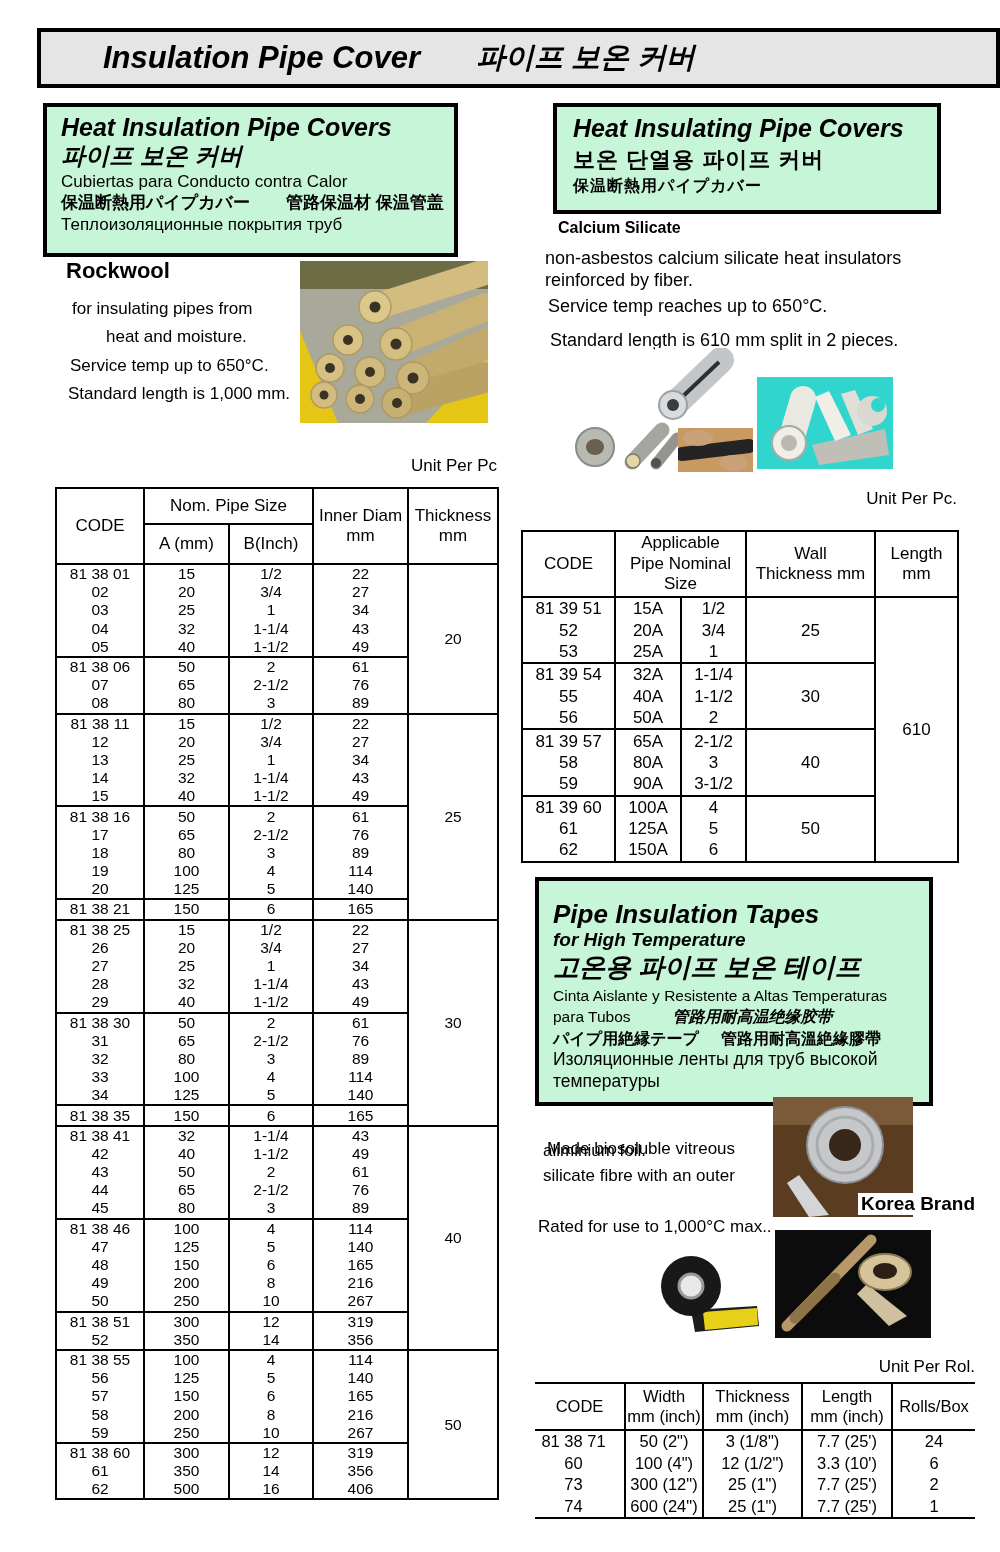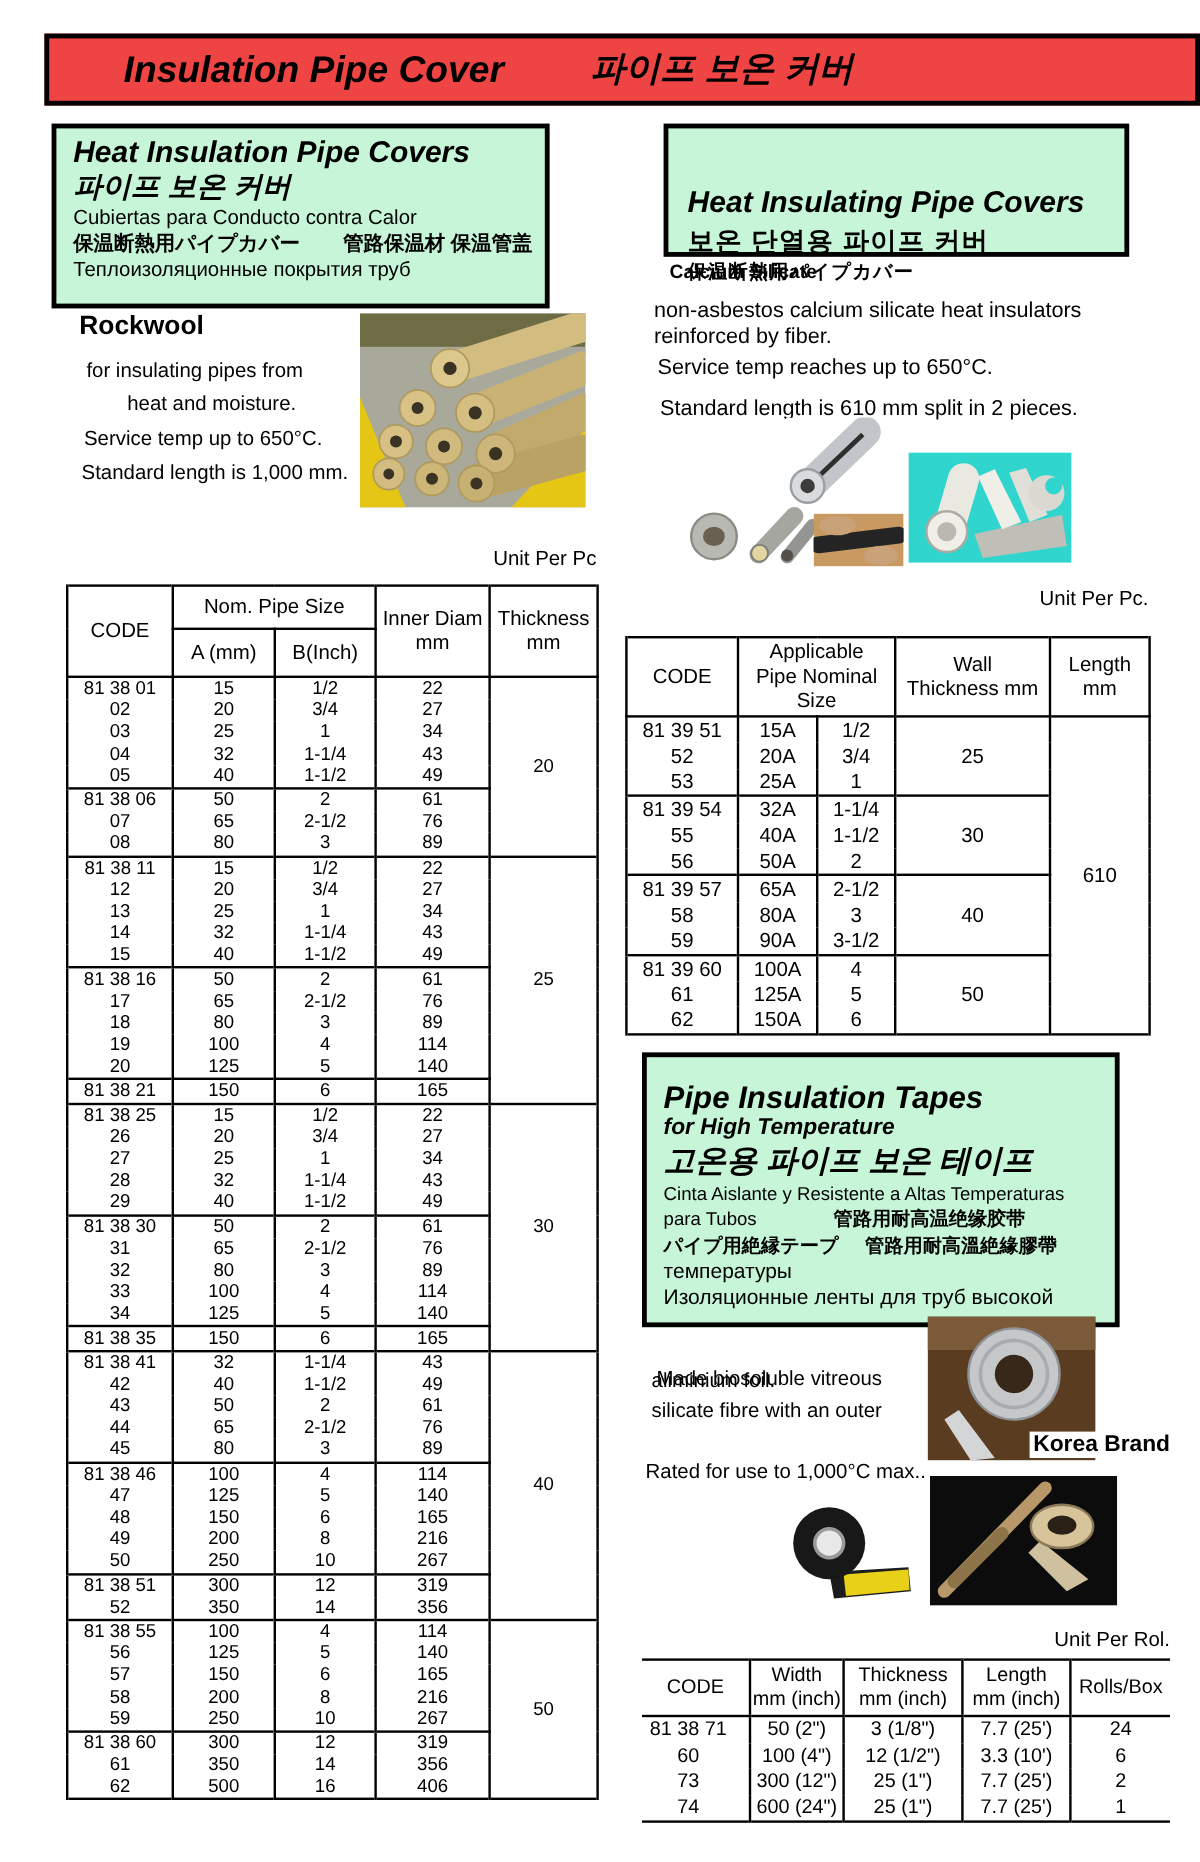--- a/index.html
+++ b/index.html
@@ -3,36 +3,36 @@
 <meta charset="utf-8">
 <style>
   html,body{margin:0;padding:0;background:#fdfdfd;}
   .page{position:relative;width:1000px;height:1552px;background:#ffffff;overflow:hidden;
         font-family:"Liberation Sans", sans-serif;color:#000;}
   .abs{position:absolute;}
   .bi{font-weight:bold;font-style:italic;}
   .b{font-weight:bold;}
 
   
-  .banner{left:37px;top:28px;width:893px;height:52px;background:#ef4444;border:4px solid #000;
-          display:flex;align-items:center;padding-left:62px;gap:72px;}
+  .banner{left:37px;top:28px;width:893px;height:52px;background:#e5e5e5;border:4px solid #000;
+          display:flex;align-items:center;padding-left:62px;gap:56px;}
   .banner .t-en{font-size:31px;}
   .banner .t-ko{font-size:29px;}
 
   
   .greenbox{background:#c6f5d7;border:4px solid #000;}
   .lbox{left:43px;top:103px;width:383px;height:125px;padding:5px 10px 16px 14px;}
   .lbox .l1{font-size:25px;line-height:1.2;}
   .lbox .l2{font-size:24px;line-height:1.2;}
   .lbox .l3{font-size:17px;line-height:1.25;}
   .lbox .l4{font-size:17px;line-height:1.3;font-weight:bold;}
   .lbox .l4 .gap{display:inline-block;width:36px;}
   .lbox .l5{font-size:17px;line-height:1.3;}
   .rbox{left:553px;top:103px;width:352px;height:91px;padding:6px 12px 6px 16px;}
-  .rbox .l1{font-size:25px;line-height:1.25;margin-top:41px;}
+  .rbox .l1{font-size:25px;line-height:1.25;}
   .rbox .l2{font-size:22px;line-height:1.45;letter-spacing:1px;}
   .rbox .l3{font-size:16px;font-weight:bold;letter-spacing:1px;}
   .cal-head{left:558px;top:219px;font-size:16px;font-weight:bold;}
 
   
   .rw-title{left:66px;top:258px;font-size:22px;font-weight:bold;}
   .rw-t{font-size:17px;}
   .unit-label{font-size:17px;text-align:right;}
 
   
@@ -68,21 +68,21 @@
   #t-tape tbody td{height:21.5px;line-height:21px;}
   #t-tape td.code{padding-right:12px;}
 
   
   .tapebox{left:535px;top:877px;width:364px;height:196px;padding:19px 12px 6px 14px;}
   .tapebox .l1{font-size:26px;line-height:1.1;}
   .tapebox .l2{font-size:19px;line-height:1.15;}
   .tapebox .l3{font-size:26px;line-height:1.35;}
   .tapebox .l4{font-size:15.5px;line-height:1.3;}
   .tapebox .l5{font-size:15.5px;line-height:1.35;}
-  .tapebox .l5 .zh{font-weight:bold;font-size:16px;margin-left:64px;}
+  .tapebox .l5 .zh{font-weight:bold;font-size:16px;margin-left:42px;font-style:italic;}
   .tapebox .l6{font-size:16px;font-weight:bold;line-height:1.35;}
   .tapebox .l6 .zh2{margin-left:22px;}
   .tapebox .l7{font-size:17.5px;line-height:1.25;}
 
   .note-t{font-size:17px;}
   .korea{left:858px;top:1193px;font-size:19px;font-weight:bold;background:#fff;padding:0 3px;}
 
   .photo{position:absolute;display:block;}
 </style>
 </head>
@@ -609,22 +609,22 @@
       </tbody>
   </table>
 
   <div class="abs greenbox tapebox">
     <div class="l1 bi">Pipe Insulation Tapes</div>
     <div class="l2 bi">for High Temperature</div>
     <div class="l3 bi">고온용 파이프 보온 테이프</div>
     <div class="l4">Cinta Aislante y Resistente a Altas Temperaturas</div>
     <div class="l5"><span>para Tubos</span><span class="zh">管路用耐高温绝缘胶带</span></div>
     <div class="l6"><span>パイプ用絶縁テープ</span><span class="zh2">管路用耐高溫絶緣膠帶</span></div>
+    <div class="l7">Изоляционные ленты для труб высокой</div>
     <div class="l7">температуры</div>
-    <div class="l7">Изоляционные ленты для труб высокой</div>
   </div>
 
   <div class="abs note-t" style="left:547px;top:1139px;">Made biosoluble  vitreous</div>
   <div class="abs note-t" style="left:543px;top:1166px;">silicate fibre  with  an outer</div>
   <div class="abs note-t" style="left:543px;top:1141px;">aliminium foil.</div>
   <div class="abs note-t" style="left:538px;top:1217px;">Rated for use to 1,000°C max..</div>
 
   <svg class="photo" style="left:773px;top:1097px;" width="140" height="120" viewBox="0 0 140 120">
     <rect width="140" height="120" fill="#5a3c20"></rect>
     <rect width="140" height="28" fill="#7a5a38"></rect>

